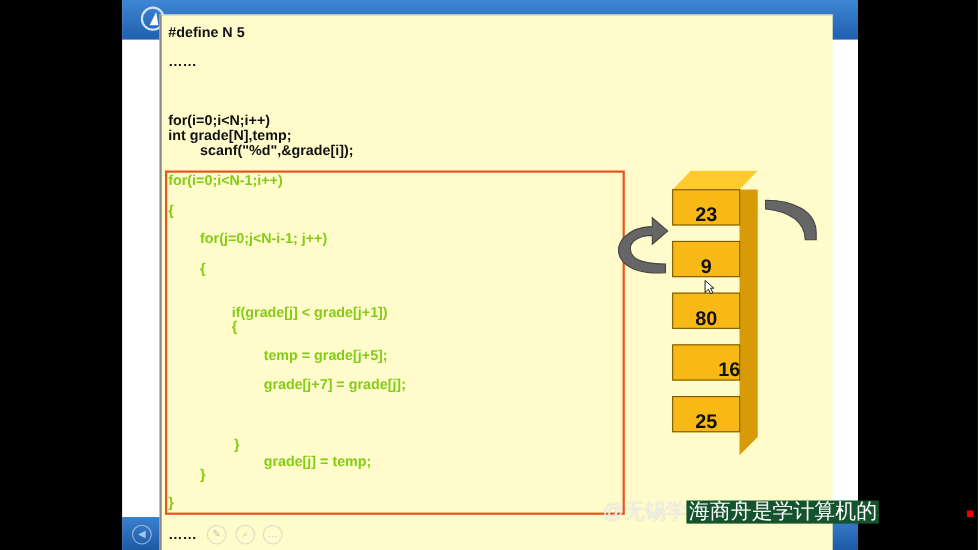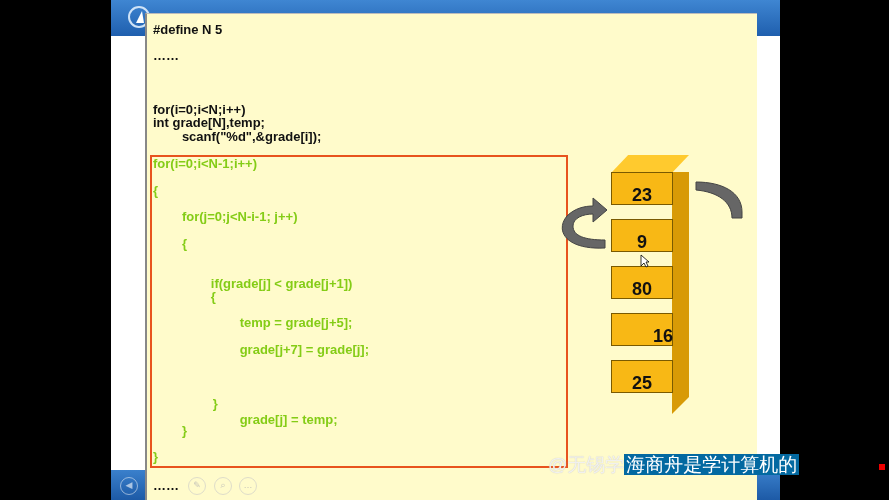--- a/index.html
+++ b/index.html
@@ -12,21 +12,21 @@
   .navbtn { position:absolute; top:477px; width:18px; height:18px; border-radius:50%; border:1.5px solid rgba(255,255,255,.5); box-sizing:border-box; color:rgba(255,255,255,.6); font-size:9px; line-height:15px; text-align:center; }
   .slide { position:absolute; left:145px; top:13px; width:612px; height:487px; background:#fffbcb; border-left:2px solid #888; border-top:1px solid #bbb; box-sizing:border-box; }
   .code { position:absolute; font-weight:bold; font-size:13px; color:#111; white-space:pre;text-align:right; }
   .red { color:#84cc16; }
   .redbox { position:absolute; left:150px; top:155px; width:418px; height:313px; border:2px solid #e8531e; box-sizing:border-box; }
   .cube-front { position:absolute; left:611px; width:62px; height:33px; background:#f8b815; border:1px solid #7a5a00; box-sizing:border-box; font-weight:bold; font-size:18px; text-align:center; line-height:45px; color:#111; }
   .cube-side { position:absolute; left:672px; top:172px; width:17px; height:242px; background:#d89a06; clip-path:polygon(0 0,100% 0,100% 93%,0 100%); }
   .cube-top { position:absolute; left:611px; top:155px; width:78px; height:18px; background:#ffca2e; clip-path:polygon(22% 0,100% 0,78% 100%,0 100%); }
   .watermark { position:absolute; left:548px; top:452px; font-size:19px; color:#fff; white-space:nowrap; }
   .wm-pale { color:rgba(255,255,255,.75); text-shadow:0 0 1px #bbb; }
-  .wm-dark { background:#0369a1; padding:0 2px; }
+  .wm-dark { background:#14532d; padding:0 2px; }
   .dot { position:absolute; left:879px; top:464px; width:6px; height:6px; background:#e00; }
 </style>
 </head>
 <body>
 
 <div class="window">
   <div class="titlebar">
     <div class="logo"></div>
   </div>
   <div class="bottombar"></div>

